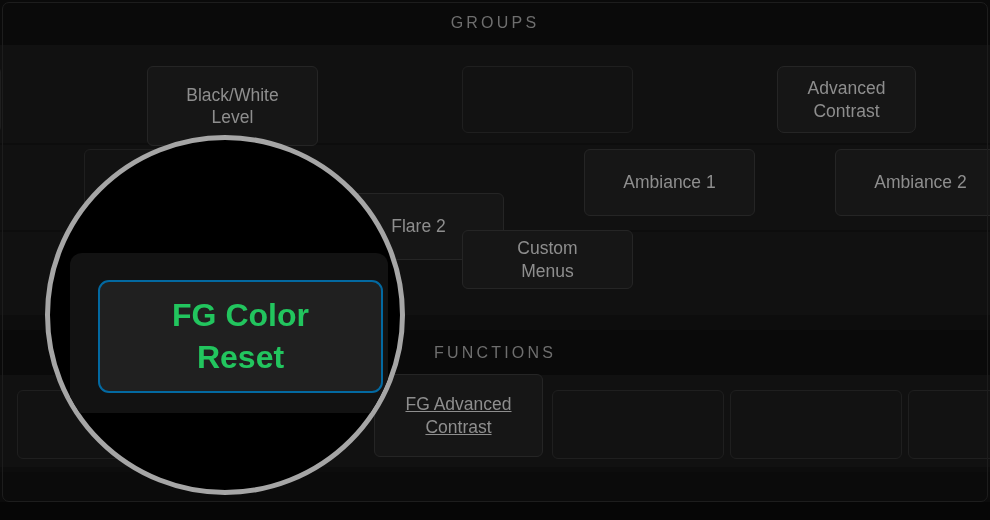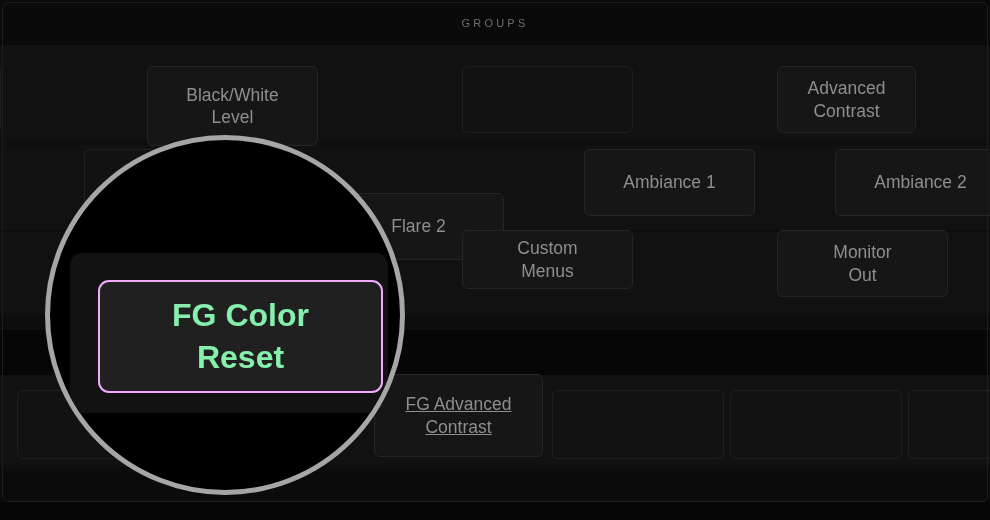--- a/index.html
+++ b/index.html
@@ -41,21 +41,21 @@
     position: absolute;
     left: 0;
     width: 990px;
     height: 45px;
     background: #0a0a0a;
     display: flex;
     align-items: center;
     justify-content: center;
   }
   .section-header-label {
-    font-size: 11px;
+    font-size: 16px;
     letter-spacing: 3.2px;
     color: #6e6e6e;
     font-weight: 400;
   }
   #hdr-groups { top: 0; }
   #hdr-functions { top: 330px; }
 
   
   .section-body {
     position: absolute;
@@ -132,28 +132,28 @@
     background: #121212;
     border-radius: 12px;
   }
   .loupe-btn {
     position: absolute;
     left: 48px;
     top: 140px;
     width: 285px;
     height: 113px;
     box-sizing: border-box;
-    border: 2px solid #f0abfc;
+    border: 2px solid #0369a1;
     border-radius: 11px;
     background: #202020;
     display: flex;
     align-items: center;
     justify-content: center;
     text-align: center;
-    color: #86efac;
+    color: #22c55e;
     font-size: 32px;
     font-weight: 700;
     line-height: 1.3;
     white-space: pre-line;
   }
 </style>
 </head>
 <body>
 
 <div id="screen">
@@ -182,23 +182,24 @@
 Contrast</div>
 
   <div class="btn empty" style="left:84px;top:149px;width:171px;height:67px;"></div>
   <div class="btn" style="left:333px;top:149px;width:171px;height:67px;margin-top:44px;">Flare 2</div>
   <div class="btn" style="left:584px;top:149px;width:171px;height:67px;">Ambiance 1</div>
   <div class="btn" style="left:835px;top:149px;width:171px;height:67px;">Ambiance 2</div>
 
   <div class="btn empty" style="left:84px;top:230px;width:171px;height:67px;"></div>
   <div class="btn" style="left:462px;top:230px;width:171px;height:59px;">Custom
 Menus</div>
-  <div class="btn" style="left:777px;top:230px;width:171px;height:67px;">Monitor
-Out</div>
-
+
+  <div class="section-header" id="hdr-functions">
+    <span class="section-header-label">FUNCTIONS</span>
+  </div>
 
   <div class="btn empty" style="left:17px;top:390px;width:178px;height:69px;"></div>
   <div class="btn" style="left:374px;top:374px;width:169px;height:83px;text-decoration:underline;">FG Advanced
 Contrast</div>
   <div class="btn empty" style="left:552px;top:390px;width:172px;height:69px;"></div>
   <div class="btn empty" style="left:730px;top:390px;width:172px;height:69px;"></div>
   <div class="btn empty" style="left:908px;top:390px;width:172px;height:69px;"></div>
 
   <div class="panel-frame"></div>
 

